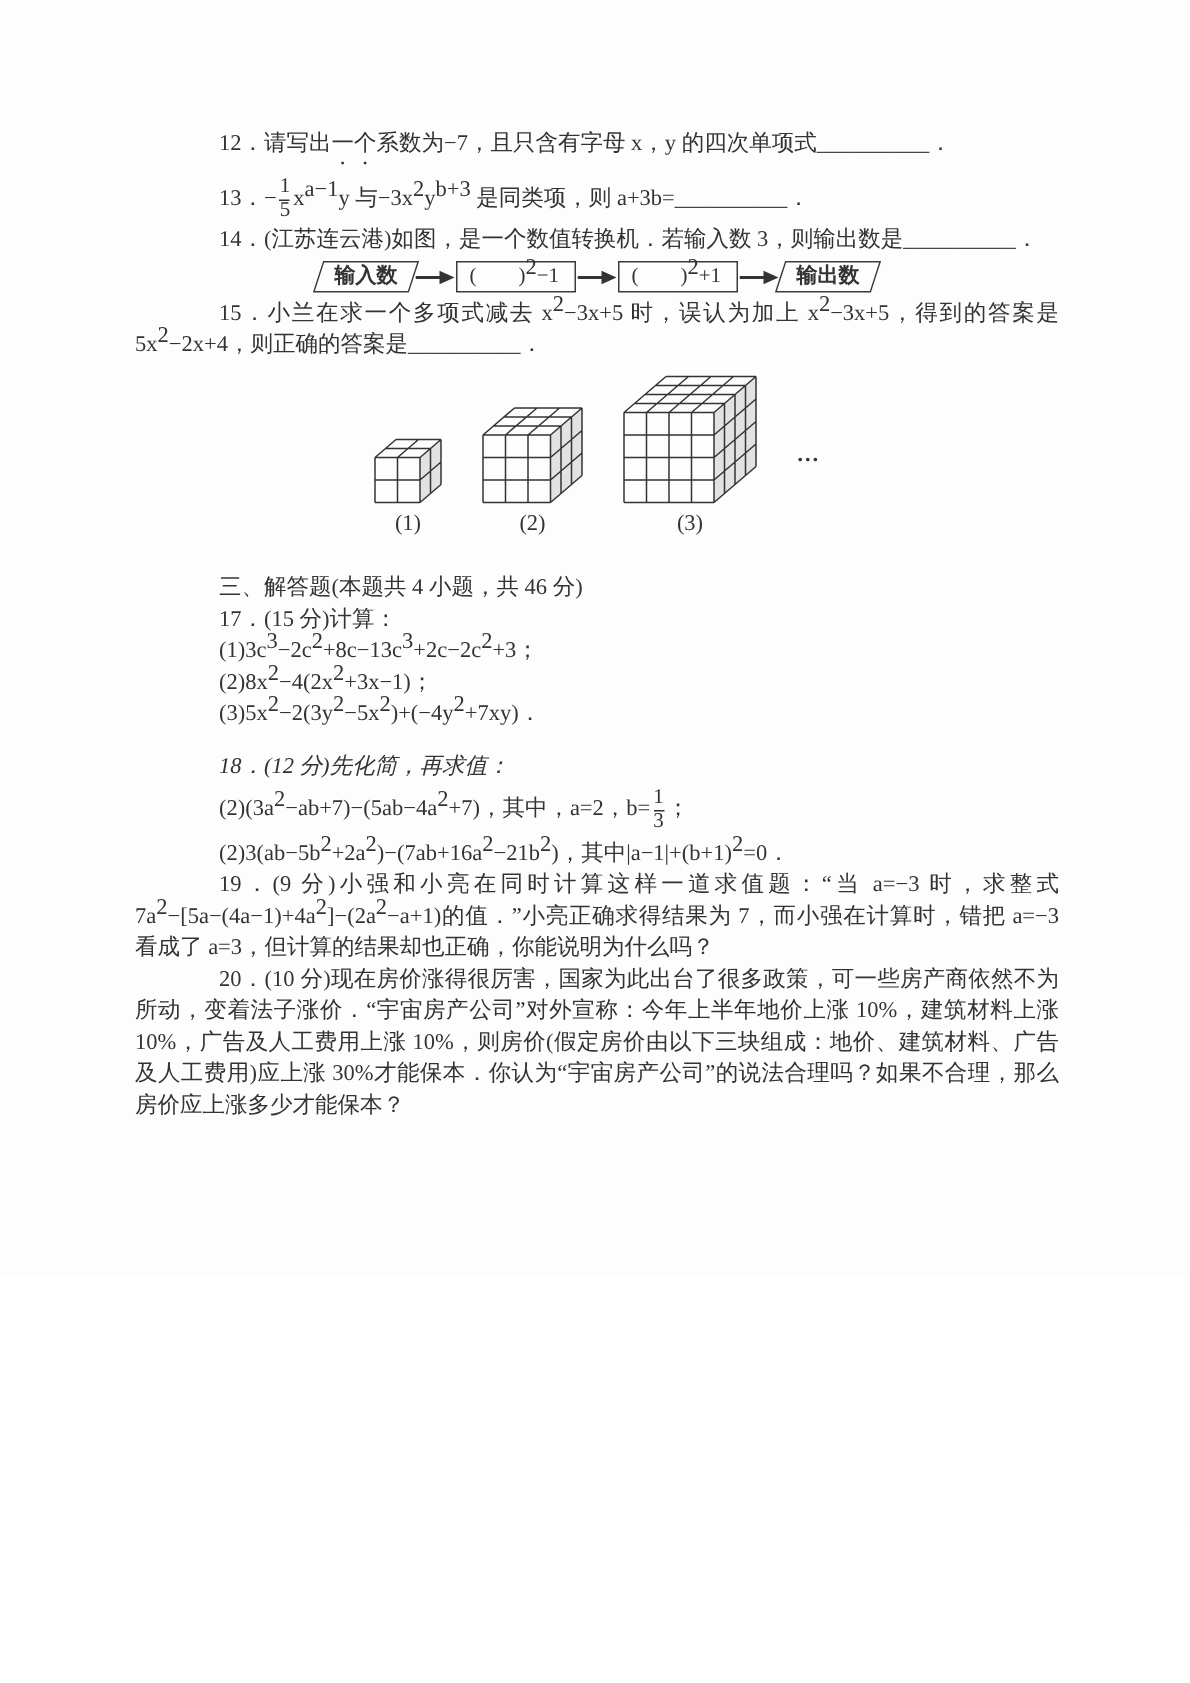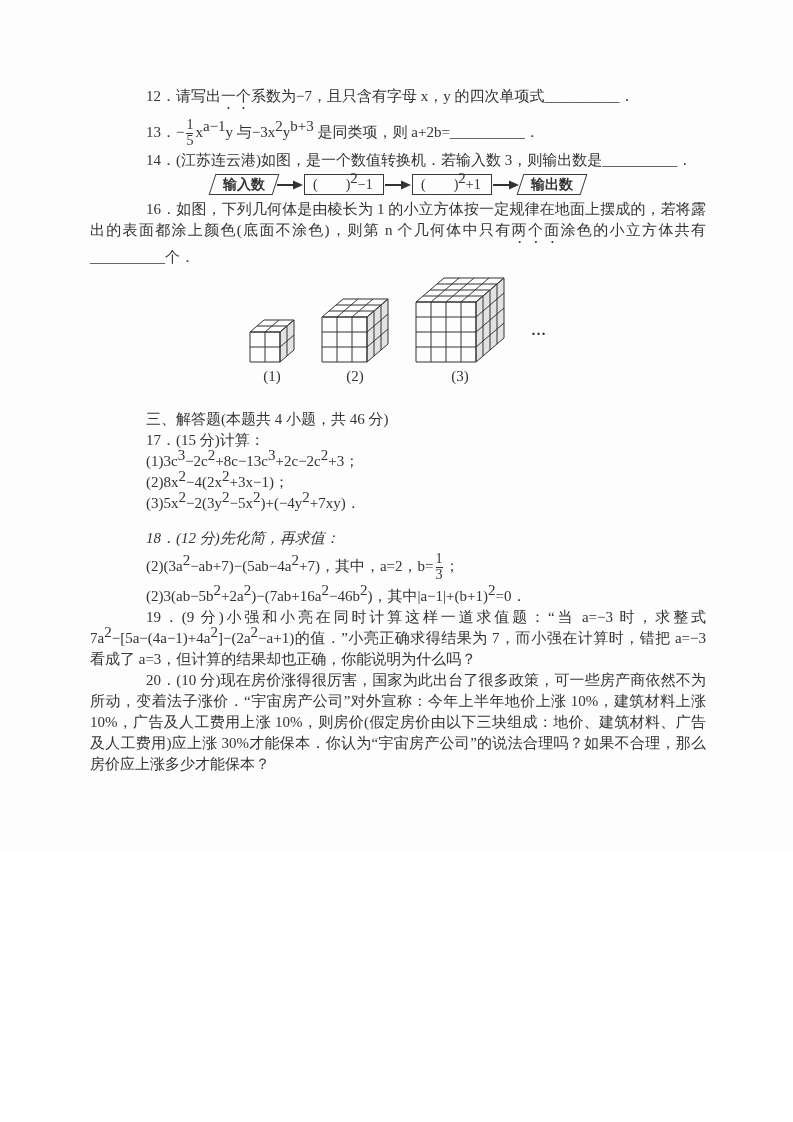--- a/index.html
+++ b/index.html
@@ -36,21 +36,21 @@
 <body>
 
 <div class="page">
   <div class="content">
 
     <p class="para"><span>12．请写出</span><span class="emph-under">一个</span><span>系数为−7，且只含有字母 x，y 的四次单项式__________．</span></p>
 
     <p class="para q13"><span>13．−</span><span class="frac">
           <span class="num">1</span>
           <span class="den">5</span>
-        </span><span>x</span><sup class="sp">a−1</sup><span>y 与−3x</span><sup class="sp">2</sup><span>y</span><sup class="sp">b+3</sup><span> 是同类项，则 a+2b=__________．</span></p>
+        </span><span>x</span><sup class="sp">a−1</sup><span>y 与−3x</span><sup class="sp">2</sup><span>y</span><sup class="sp">b+3</sup><span> 是同类项，则 a+3b=__________．</span></p>
 
     <p class="para"><span>14．(江苏连云港)如图，是一个数值转换机．若输入数 3，则输出数是__________．</span></p>
 
     <div class="diagram">
       <span class="pgram"><span class="unskew">输入数</span></span>
       <span class="arrow">
           <svg width="26" height="10" viewBox="0 0 26 10">
             <line x1="0" y1="5" x2="17" y2="5" stroke="#333" stroke-width="2"></line>
             <polygon points="16,0.5 26,5 16,9.5" fill="#333"></polygon>
           </svg>
@@ -65,22 +65,22 @@
       <span class="dbox"><span>(　　)</span><sup class="sp">2</sup><span>+1</span></span>
       <span class="arrow">
           <svg width="26" height="10" viewBox="0 0 26 10">
             <line x1="0" y1="5" x2="17" y2="5" stroke="#333" stroke-width="2"></line>
             <polygon points="16,0.5 26,5 16,9.5" fill="#333"></polygon>
           </svg>
         </span>
       <span class="pgram"><span class="unskew">输出数</span></span>
     </div>
 
+    <p class="para"><span>15．小兰在求一个多项式减去 x</span><sup class="sp">2</sup><span>−3x+5 时，误认为加上 x</span><sup class="sp">2</sup><span>−3x+5，得到的答案是 5x</span><sup class="sp">2</sup><span>−2x+4，则正确的答案是__________．</span></p>
 
-    <p class="para"><span>16．如图，下列几何体是由棱长为 1 的小立方体按一定规律在地面上摆成的，若将露出的表面都涂上颜色(底面不涂色)，则第 n 个几何体中只有</span><span class="emph-under">两个面</span><span>涂色的小立方体共有__________个．</span></p>
 
     <div class="figures">
       <div class="fig">
         <svg width="46" height="44" viewBox="-1 -1 46 44">
             <polygon points="30,12 44,0 44,30 30,42" fill="#e2e2e2"></polygon>
             <path d="M0 12H30M0 12V42M0 12H30M0 12L14 0M30 12V42M30 12L44 0M0 27H30M15 12V42M7 6H37M15 12L29 0M37 6V36M30 27L44 15M0 42H30M30 12V42M14 0H44M30 12L44 0M44 0V30M30 42L44 30" fill="none" stroke="#333333" stroke-width="1"></path>
           </svg>
         <div class="figlabel noind">(1)</div>
       </div>
       <div class="fig">
@@ -105,21 +105,21 @@
     <p class="para"><span>17．(15 分)计算：</span></p>
     <p class="para"><span>(1)3c</span><sup class="sp">3</sup><span>−2c</span><sup class="sp">2</sup><span>+8c−13c</span><sup class="sp">3</sup><span>+2c−2c</span><sup class="sp">2</sup><span>+3；</span></p>
     <p class="para"><span>(2)8x</span><sup class="sp">2</sup><span>−4(2x</span><sup class="sp">2</sup><span>+3x−1)；</span></p>
     <p class="para"><span>(3)5x</span><sup class="sp">2</sup><span>−2(3y</span><sup class="sp">2</sup><span>−5x</span><sup class="sp">2</sup><span>)+(−4y</span><sup class="sp">2</sup><span>+7xy)．</span></p>
 
     <p class="para g18"><span>18．(12 分)先化简，再求值：</span></p>
     <p class="para q18i1"><span>(2)(3a</span><sup class="sp">2</sup><span>−ab+7)−(5ab−4a</span><sup class="sp">2</sup><span>+7)，其中，a=2，b=</span><span class="frac">
           <span class="num">1</span>
           <span class="den">3</span>
         </span><span>；</span></p>
-    <p class="para"><span>(2)3(ab−5b</span><sup class="sp">2</sup><span>+2a</span><sup class="sp">2</sup><span>)−(7ab+16a</span><sup class="sp">2</sup><span>−46b</span><sup class="sp">2</sup><span>)，其中|a−1|+(b+1)</span><sup class="sp">2</sup><span>=0．</span></p>
+    <p class="para"><span>(2)3(ab−5b</span><sup class="sp">2</sup><span>+2a</span><sup class="sp">2</sup><span>)−(7ab+16a</span><sup class="sp">2</sup><span>−21b</span><sup class="sp">2</sup><span>)，其中|a−1|+(b+1)</span><sup class="sp">2</sup><span>=0．</span></p>
 
     <p class="para g19"><span>19．(9 分)小强和小亮在同时计算这样一道求值题：“当 a=−3 时，求整式 7a</span><sup class="sp">2</sup><span>−[5a−(4a−1)+4a</span><sup class="sp">2</sup><span>]−(2a</span><sup class="sp">2</sup><span>−a+1)的值．”小亮正确求得结果为 7，而小强在计算时，错把 a=−3 看成了 a=3，但计算的结果却也正确，你能说明为什么吗？</span></p>
 
     <p class="para g20"><span>20．(10 分)现在房价涨得很厉害，国家为此出台了很多政策，可一些房产商依然不为所动，变着法子涨价．“宇宙房产公司”对外宣称：今年上半年地价上涨 10%，建筑材料上涨 10%，广告及人工费用上涨 10%，则房价(假定房价由以下三块组成：地价、建筑材料、广告及人工费用)应上涨 30%才能保本．你认为“宇宙房产公司”的说法合理吗？如果不合理，那么房价应上涨多少才能保本？</span></p>
 
   </div>
 
   <div class="footer"><span>淘课榜 https://www.taokerank.com</span></div>
 </div>
 

